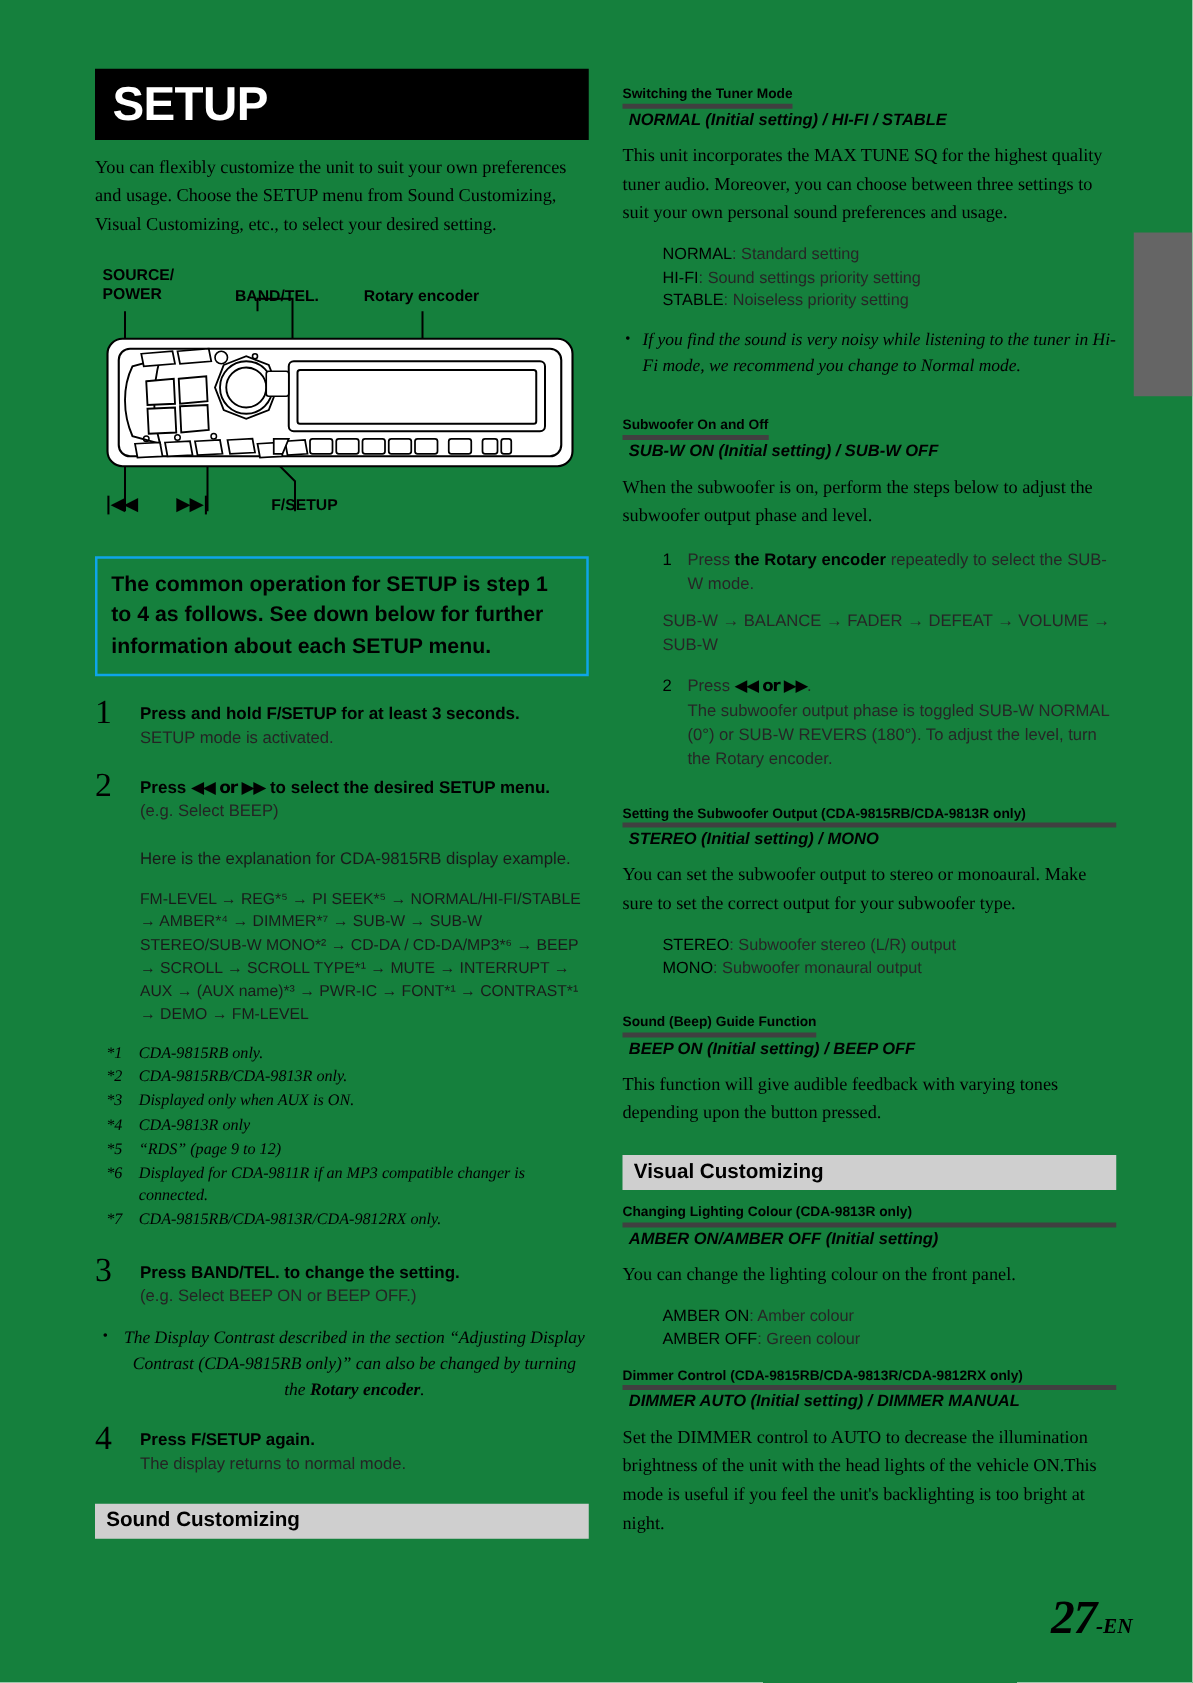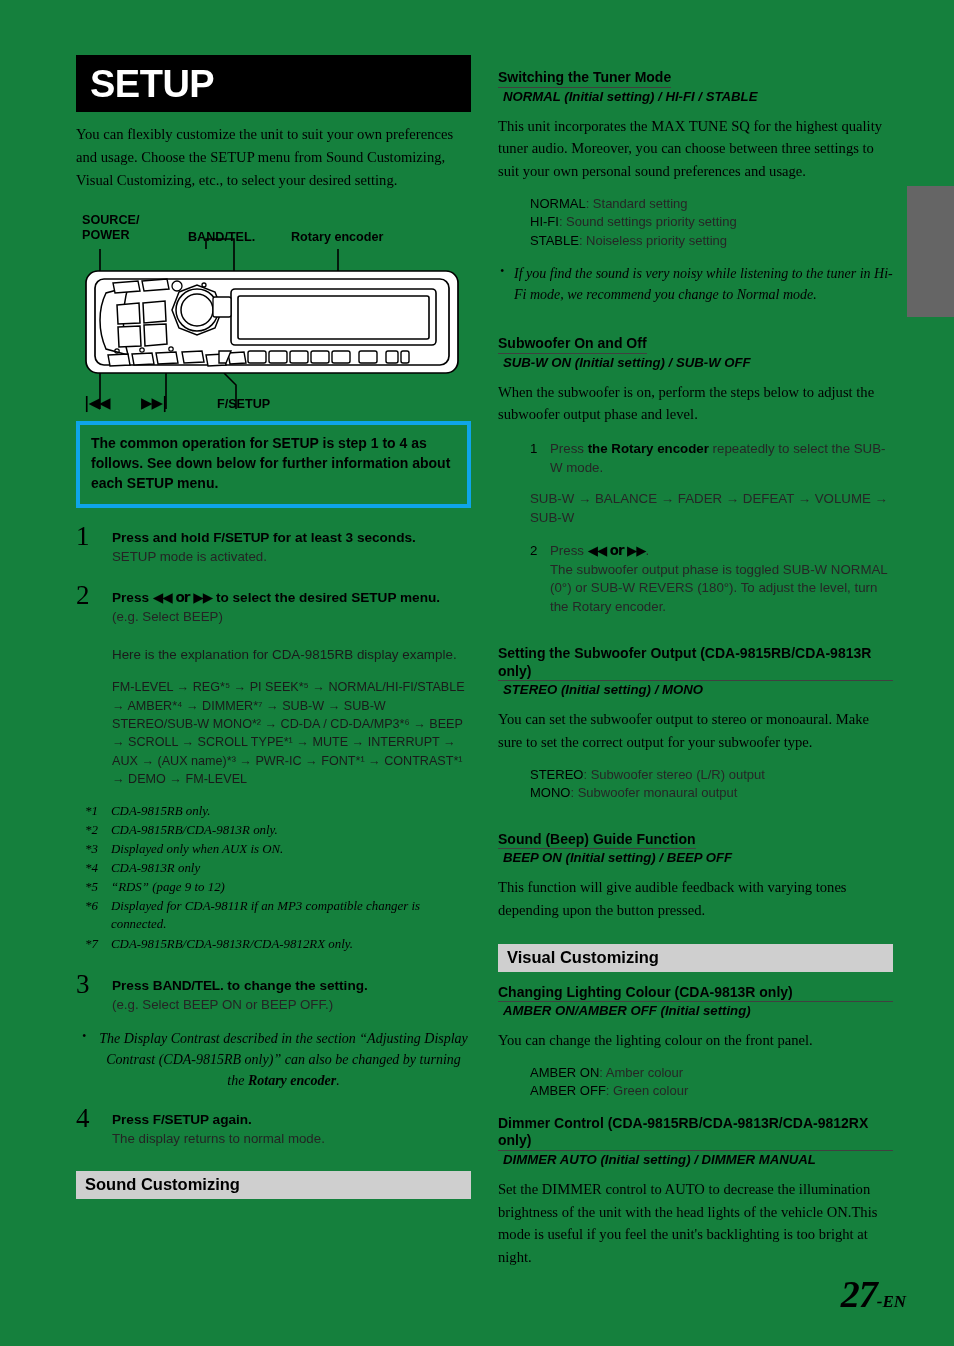--- a/index.html
+++ b/index.html
@@ -88,26 +88,26 @@
     font-family: "Liberation Sans", sans-serif;
     font-weight: bold;
     font-size: 12.6px;
     color: #000;
     line-height: 1.18;
     white-space: pre-line;
   }
 
   
   .callout {
-    border: 4px solid #0ea5e9;
-    margin-top: 8px;
+    border: 2px solid #0ea5e9;
+    margin-top: 32px;
     padding: 9px 11px 10px 11px;
     font-family: "Liberation Sans", sans-serif;
     font-weight: bold;
-    font-size: 14px;
+    font-size: 17px;
     line-height: 1.42;
   }
 
   
   .step {
     position: relative;
     margin-top: 21px;
     padding-left: 36px;
   }
   .step-num {
@@ -190,25 +190,25 @@
     font-size: 16.5px;
     padding: 4px 0 5px 9px;
     margin-top: 22px;
     color: #000;
   }
 
   
   .subhead {
     font-family: "Liberation Sans", sans-serif;
     font-weight: bold;
-    font-size: 14px;
+    font-size: 11px;
     color: #000;
     margin: 14px 0 0 0;
     display: inline-block;
-    border-bottom: 1px solid #404040;
+    border-bottom: 4px solid #404040;
     padding-bottom: 0px;
     line-height: 1.25;
   }
   .subhead-full {
     display: block;
   }
   .opts {
     font-family: "Liberation Sans", sans-serif;
     font-weight: bold;
     font-style: italic;

